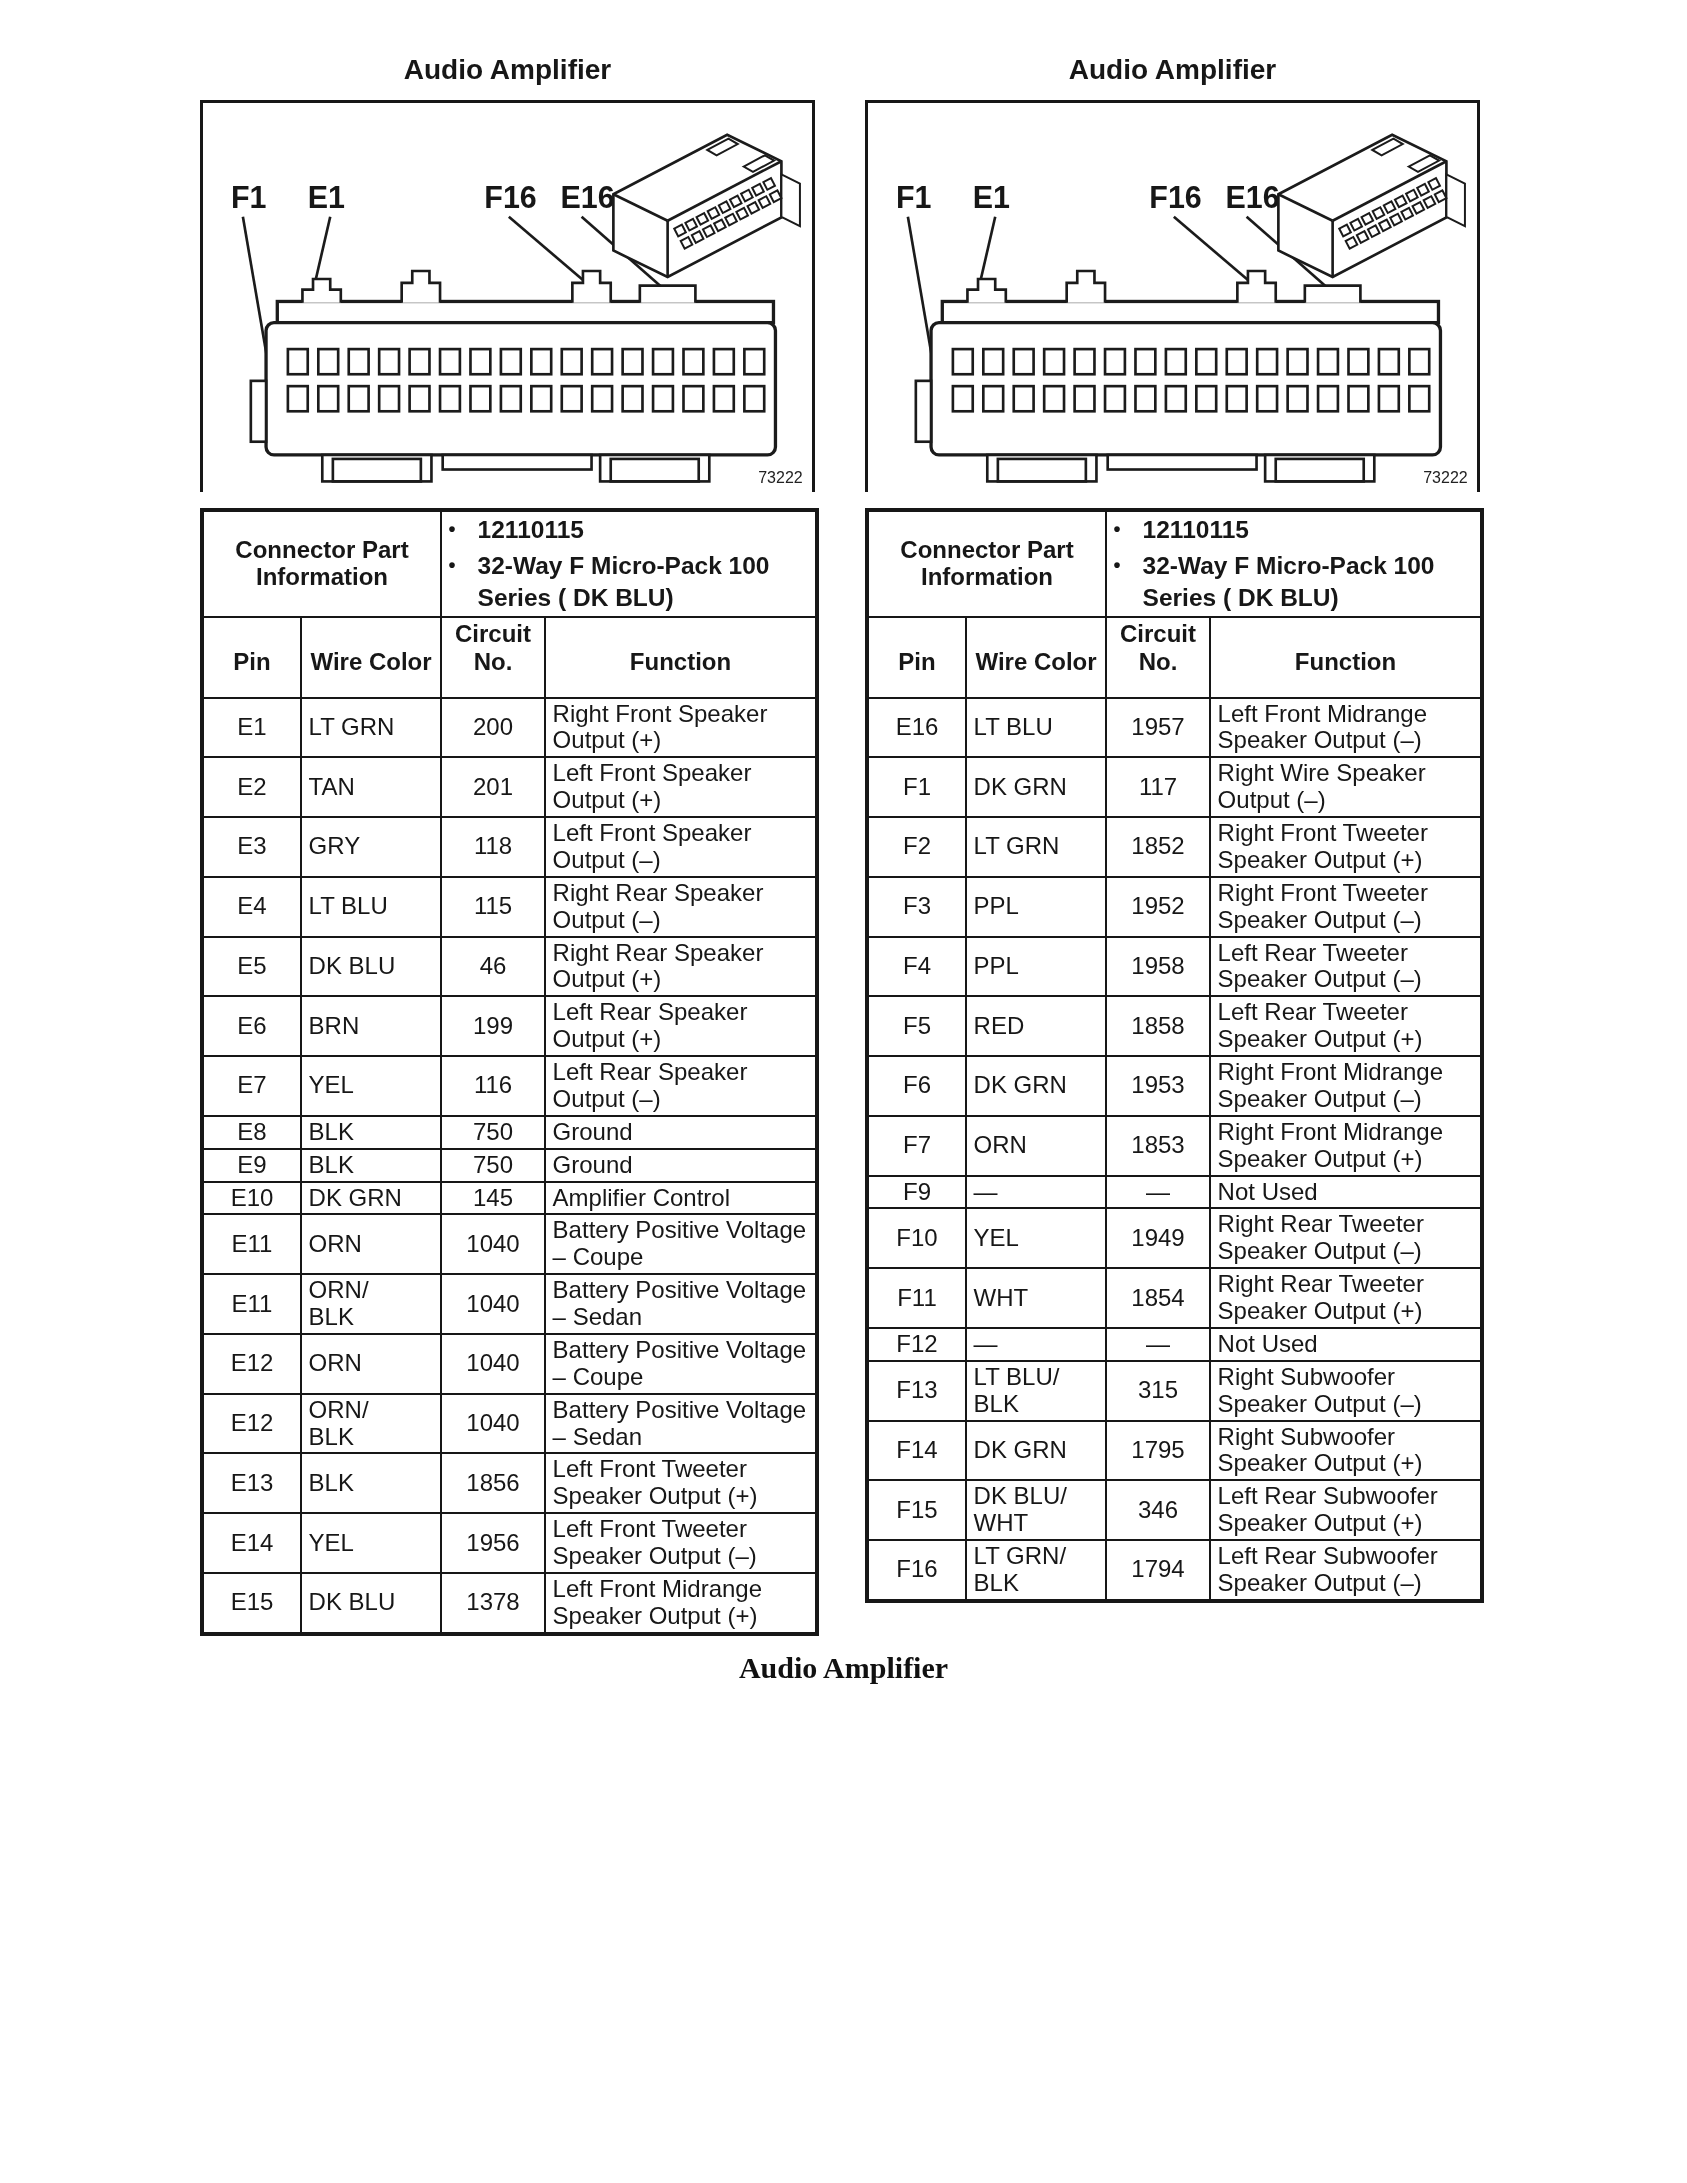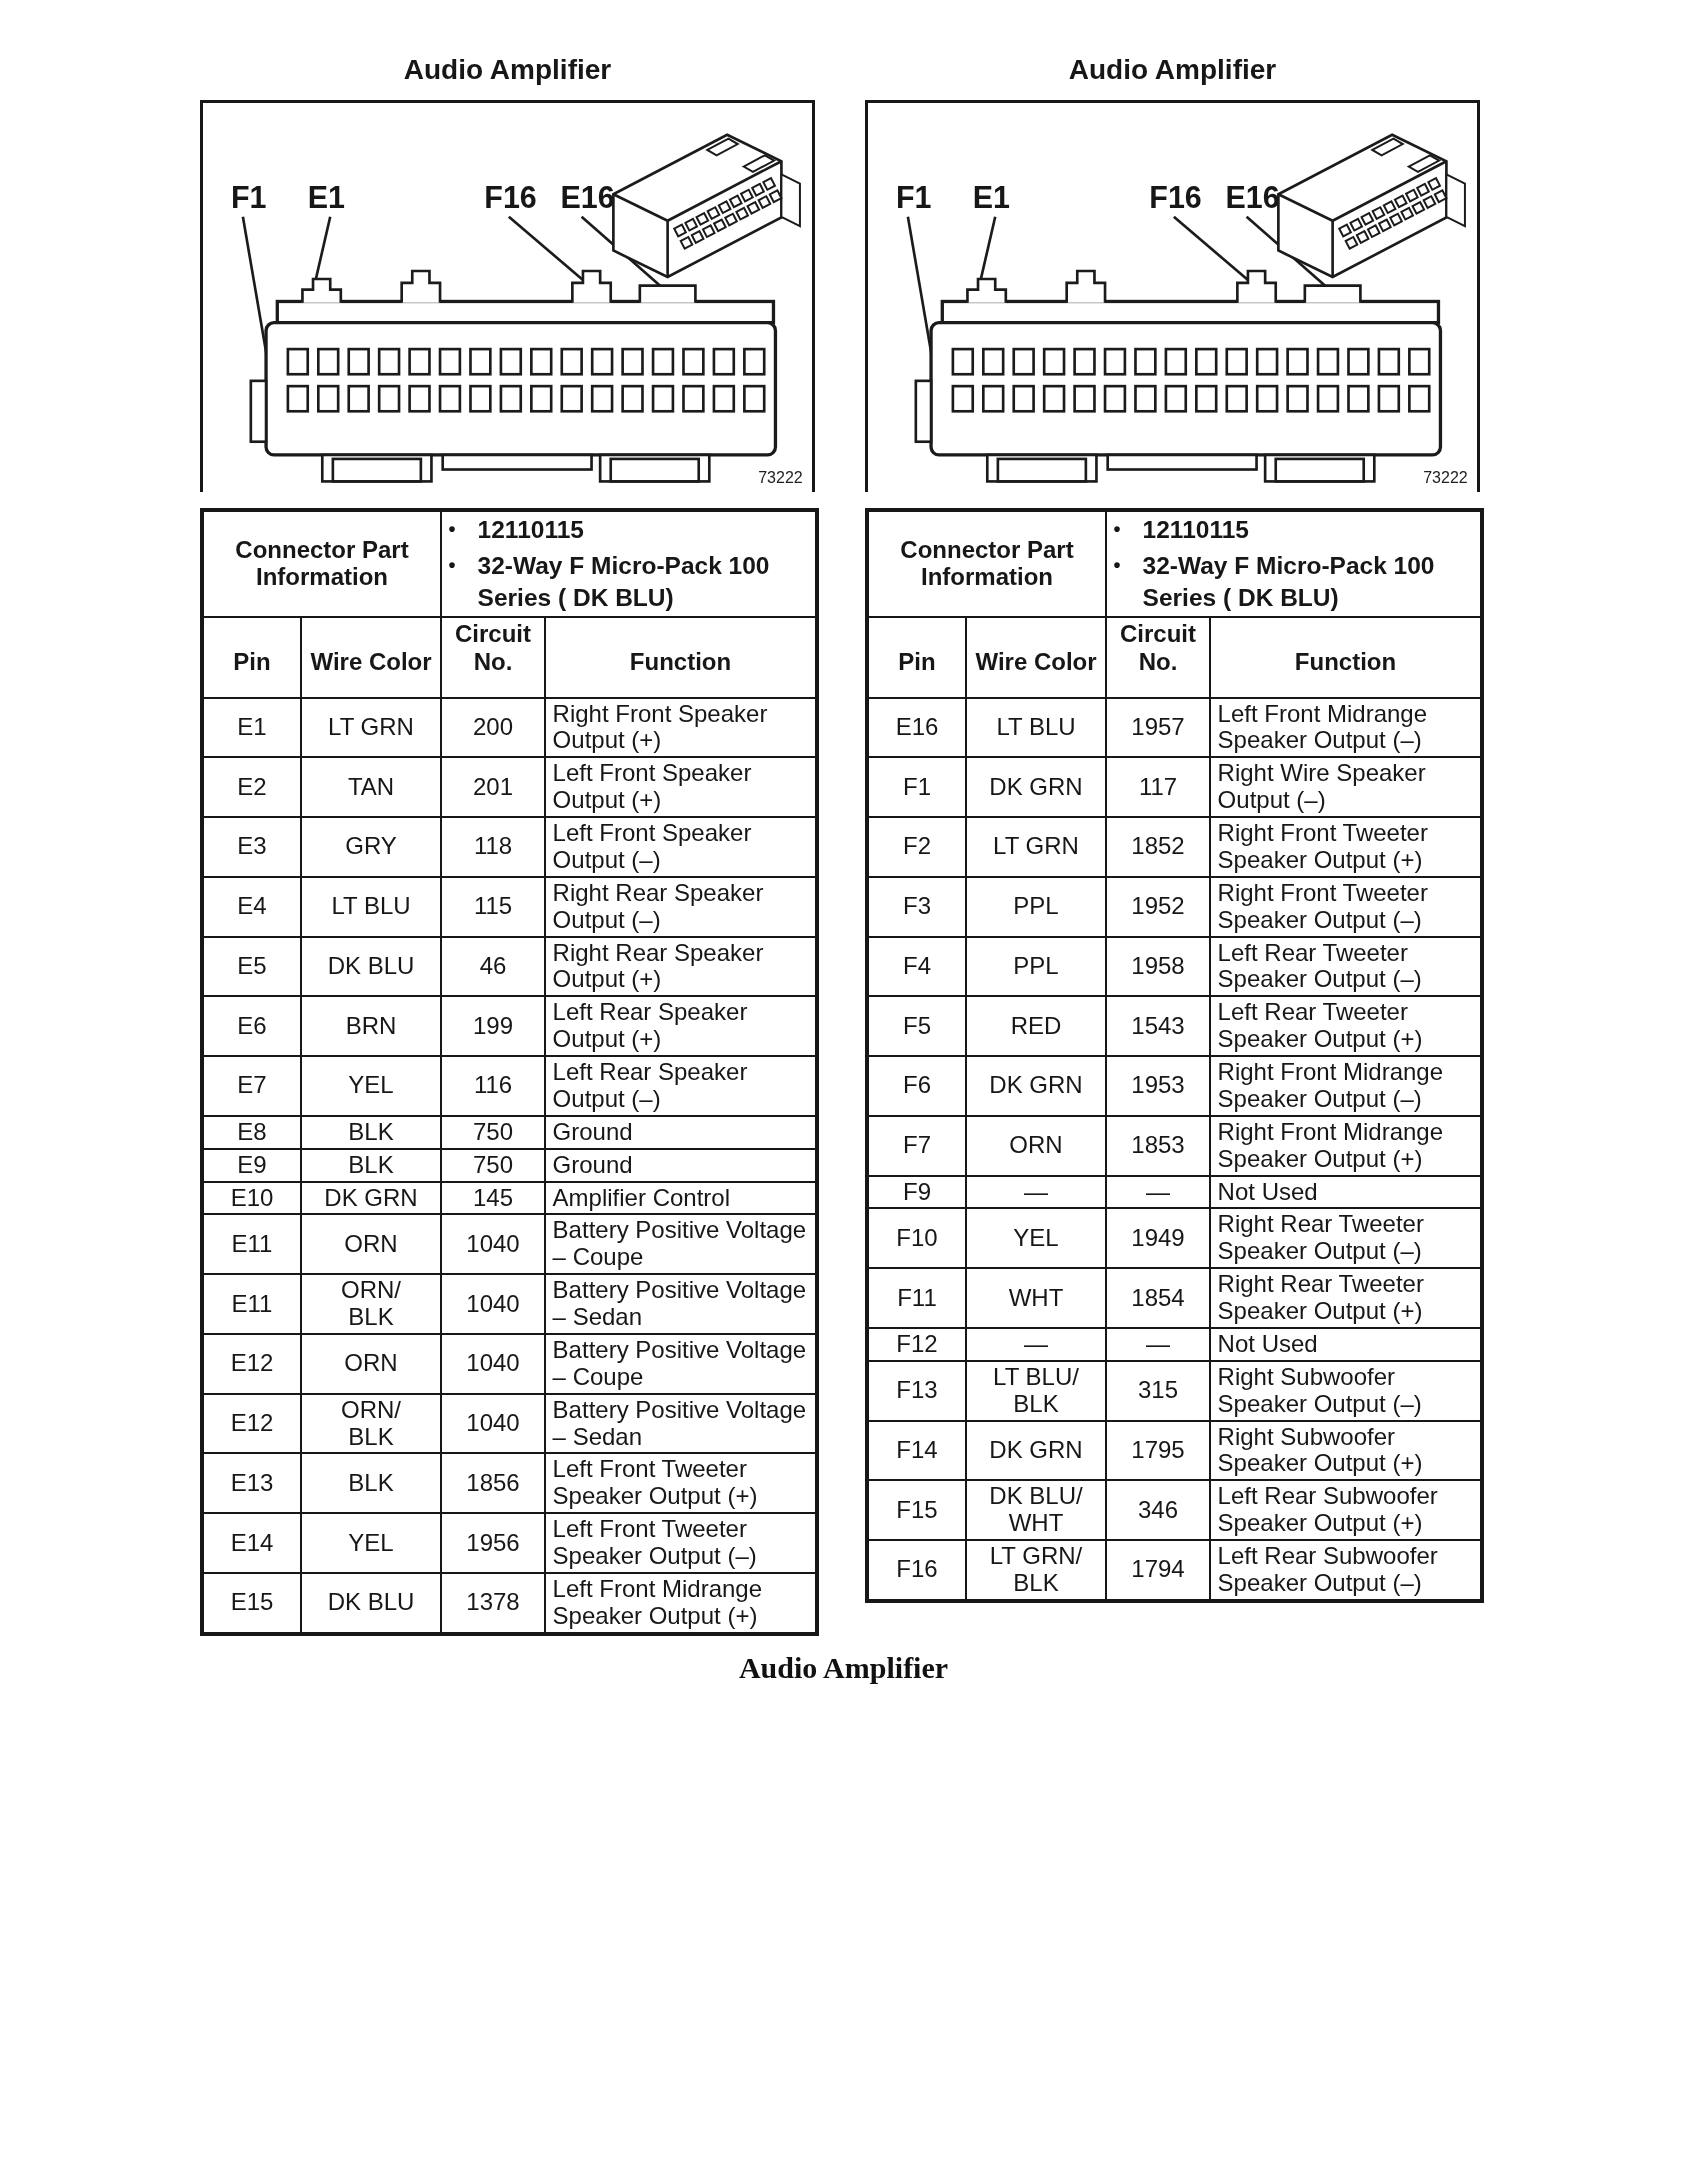--- a/index.html
+++ b/index.html
@@ -39,21 +39,21 @@
   }
   td.info-bullets{padding:6.6px 4px 6.6px 14.6px;}
   .bullet{display:flex;align-items:flex-start;font-weight:bold;font-size:24.5px;line-height:1.3;}
   .bullet .dot{width:29px;flex:0 0 29px;font-size:20px;line-height:1.55;}
   .bullet + .bullet{margin-top:4px;}
   tr.cols th{
     vertical-align:bottom;text-align:center;font-weight:bold;
     padding-bottom:21px;height:56px;line-height:1.15;
   }
   td.c-pin, td.c-circuit{text-align:center;}
-  td.c-color{text-align:center;white-space:pre-line;}
+  td.c-color{white-space:pre-line;}
   td.c-function{text-align:left;padding-left:9.3px;}
   .page-caption{
     position:absolute;top:1651px;left:0;width:1687px;text-align:center;
     font-family:"Liberation Serif", serif;font-weight:bold;font-size:30px;color:#111;
   }
   .ink{stroke:#1b1b1b;fill:none;}
 </style>
 </head>
 <body>
 
@@ -451,21 +451,21 @@
         </tr>
         <tr>
           <td class="c-pin">F4</td>
           <td class="c-color">PPL</td>
           <td class="c-circuit">1958</td>
           <td class="c-function">Left Rear Tweeter Speaker Output (–)</td>
         </tr>
         <tr>
           <td class="c-pin">F5</td>
           <td class="c-color">RED</td>
-          <td class="c-circuit">1543</td>
+          <td class="c-circuit">1858</td>
           <td class="c-function">Left Rear Tweeter Speaker Output (+)</td>
         </tr>
         <tr>
           <td class="c-pin">F6</td>
           <td class="c-color">DK GRN</td>
           <td class="c-circuit">1953</td>
           <td class="c-function">Right Front Midrange Speaker Output (–)</td>
         </tr>
         <tr>
           <td class="c-pin">F7</td>

